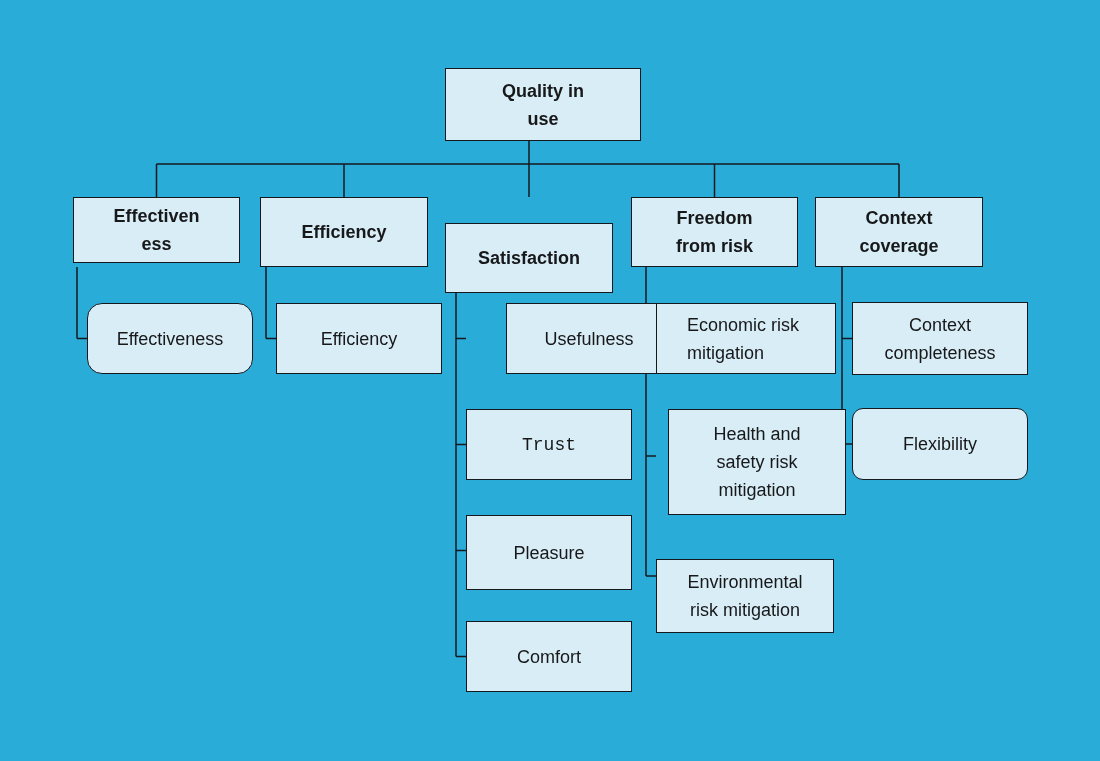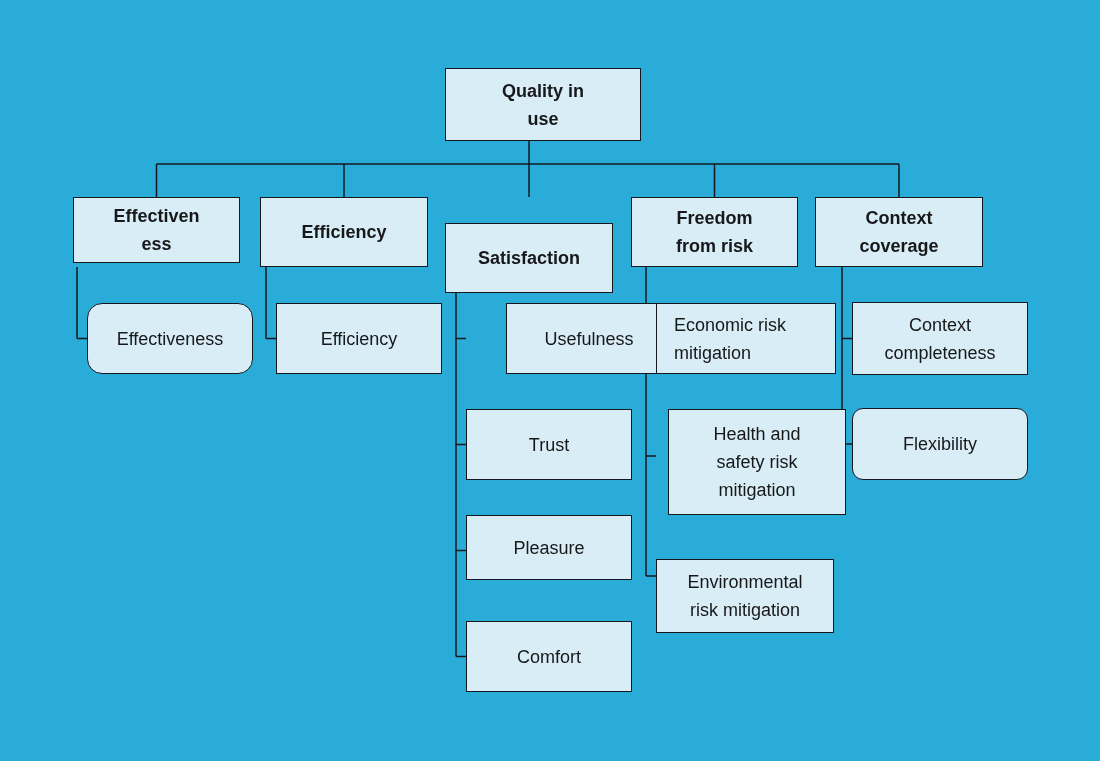--- a/index.html
+++ b/index.html
@@ -17,21 +17,21 @@
     box-sizing:border-box;
     background:var(--fill,#D9EDF6);
     border:1.5px solid var(--line,#15191E);
     color:var(--text,#17181A);
     display:flex;align-items:center;justify-content:center;
     text-align:center;
     font-size:18px;line-height:28px;
     padding:0 8px;
   }
   .node.lvl1,.node.lvl2{font-weight:bold;}
-  .node.align-left{justify-content:flex-start;text-align:left;padding-left:17px;padding-right:4px;}
+  .node.align-left{justify-content:flex-start;text-align:left;padding-left:30px;padding-right:4px;}
   .label{white-space:pre-line;}
 </style>
 </head>
 <body>
 
 <div class="canvas">
   <svg id="connectors" xmlns="http://www.w3.org/2000/svg">
       <path d="M 529 141 V 164"></path>
       <path d="M 156.5 164 H 899"></path>
       <path d="M 156.5 164 V 197"></path>
@@ -81,24 +81,24 @@
       </div>
       <div class="node lvl3" style="left: 87px; top: 303px; width: 166px; height: 71px; border-radius: 15px;">
         <span class="label">Effectiveness</span>
       </div>
       <div class="node lvl3" style="left: 276px; top: 303px; width: 166px; height: 71px;">
         <span class="label">Efficiency</span>
       </div>
       <div class="node lvl3" style="left: 466px; top: 303px; width: 166px; height: 71px; margin-left: 40px;">
         <span class="label">Usefulness</span>
       </div>
-      <div class="node lvl3" style="left: 466px; top: 409px; width: 166px; height: 71px;">
+      <div class="node lvl3" style="left: 466px; top: 409px; width: 166px; height: 71px; font-family: Liberation Mono, monospace;">
         <span class="label">Trust</span>
       </div>
-      <div class="node lvl3" style="left: 466px; top: 515px; width: 166px; height: 65px;">
+      <div class="node lvl3" style="left: 466px; top: 515px; width: 166px; height: 75px;">
         <span class="label">Pleasure</span>
       </div>
       <div class="node lvl3" style="left: 466px; top: 621px; width: 166px; height: 71px;">
         <span class="label">Comfort</span>
       </div>
       <div class="node lvl3 align-left" style="left: 656px; top: 303px; width: 180px; height: 71px;">
         <span class="label">Economic risk
 mitigation</span>
       </div>
       <div class="node lvl3" style="left: 668px; top: 409px; width: 178px; height: 106px;">

